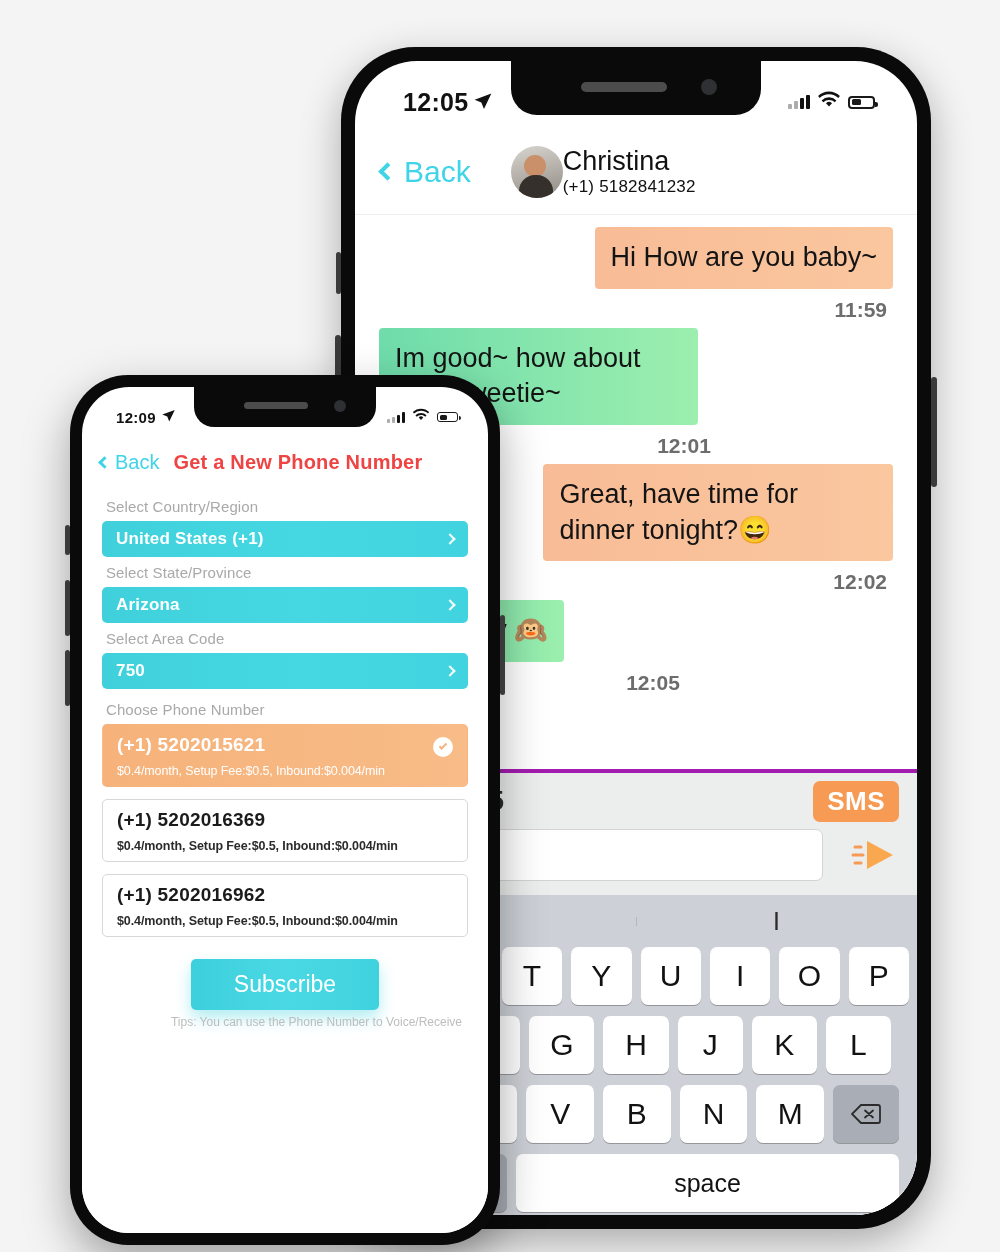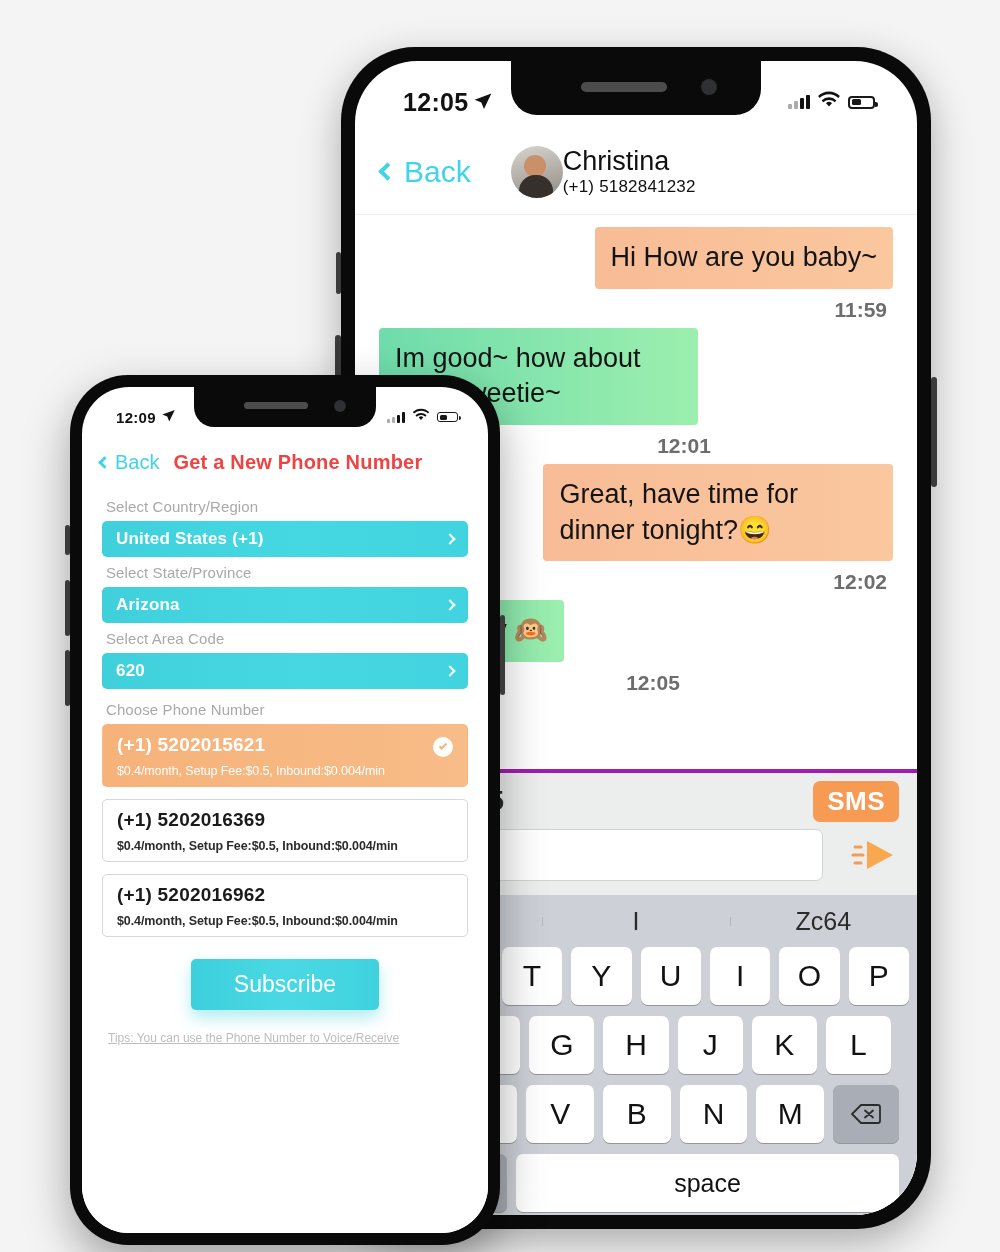--- a/index.html
+++ b/index.html
@@ -234,22 +234,22 @@
     transform: rotate(-45deg) translate(1px,-1px);
   }
   .subscribe-wrap { display: flex; justify-content: center; margin-top: 22px; }
   .subscribe-btn {
     background: linear-gradient(90deg,#3ccfdc 0%,#4ad9e4 50%,#3fd2de 100%);
     color: #fff; font-size: 23px; font-weight: 500;
     padding: 12px 0; width: 188px; text-align: center; border-radius: 5px;
     box-shadow: 0 8px 16px rgba(63,210,222,.40);
   }
   .tips {
-    font-size: 12px; color: #bdbdbd; text-align: left;
-    margin-top: 20px; padding: 0 6px; line-height: 1.35; text-decoration: underline;
+    font-size: 12px; color: #bdbdbd; text-align: right;
+    margin-top: 4px; padding: 0 6px; line-height: 1.35;
   }
   #front-phone .home-ind { bottom: 10px; width: 130px; height: 5px; }
 </style>
 </head>
 <body>
 
 <div class="stage">
 
   <div class="phone" id="back-phone">
     <div class="side-btn" style="left:-5px; top:205px; width:5px; height:42px;"></div>
@@ -332,21 +332,20 @@
               <path d="M28 6 54 20 28 34z" fill="#f9a84f"></path>
             </svg>
           </div>
         </div>
       </div>
 
       <div class="keyboard">
         <div class="predict">
           <span class="p-item"></span>
           <span class="p-item">I</span>
-          <span class="p-item">Zc64</span>
         </div>
         <div class="krow">
           <span class="key">E</span>
           <span class="key">R</span>
           <span class="key">T</span>
           <span class="key">Y</span>
           <span class="key">U</span>
           <span class="key">I</span>
           <span class="key">O</span>
           <span class="key">P</span>
@@ -442,21 +441,21 @@
         </div>
 
         <div class="field-label">Select State/Province</div>
         <div class="select-pill">
           <span>Arizona</span>
           <span class="chev-right"></span>
         </div>
 
         <div class="field-label">Select Area Code</div>
         <div class="select-pill">
-          <span>620</span>
+          <span>750</span>
           <span class="chev-right"></span>
         </div>
 
         <div class="field-label" style="margin-top:12px">Choose Phone Number</div>
 
         <div class="num-list">
           <div class="num-card selected">
             <div class="num-main">(+1) 5202015621</div>
             <div class="num-sub">$0.4/month, Setup Fee:$0.5, Inbound:$0.004/min</div>
             <span class="check">

